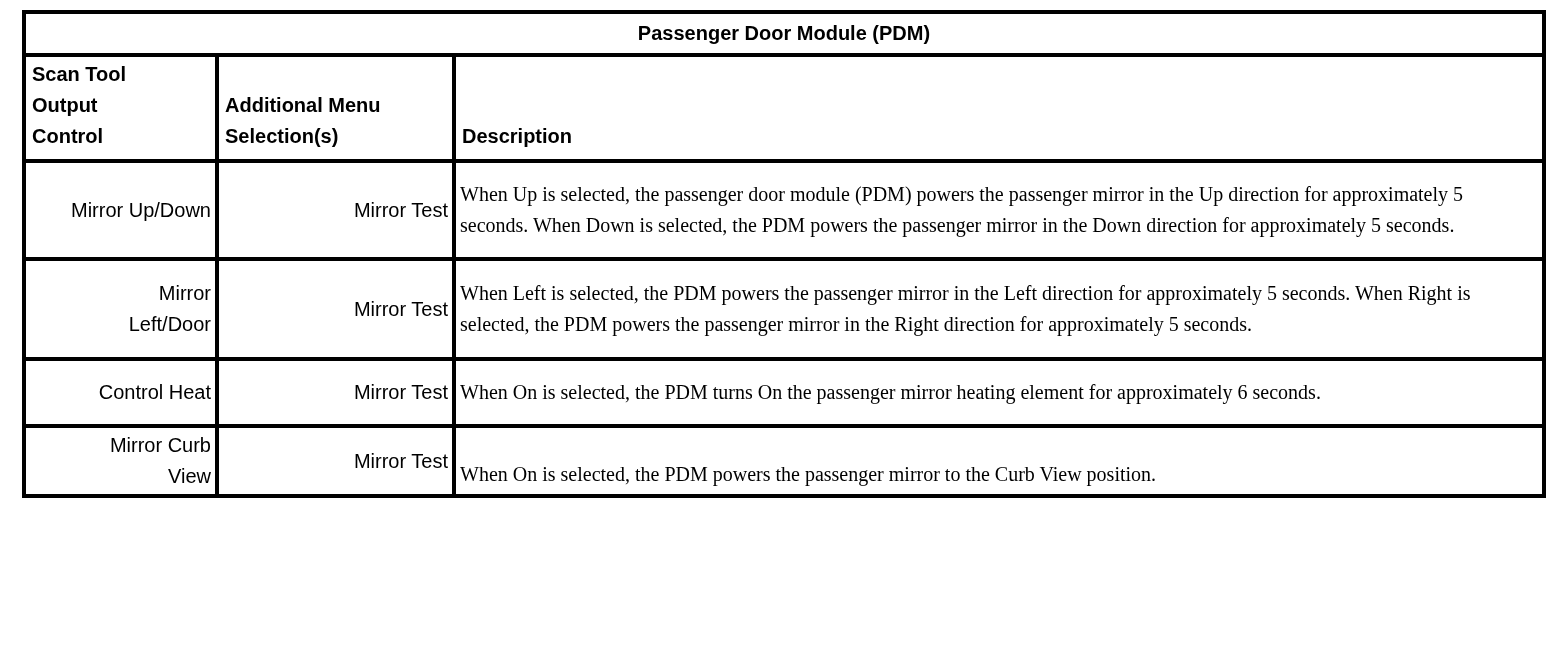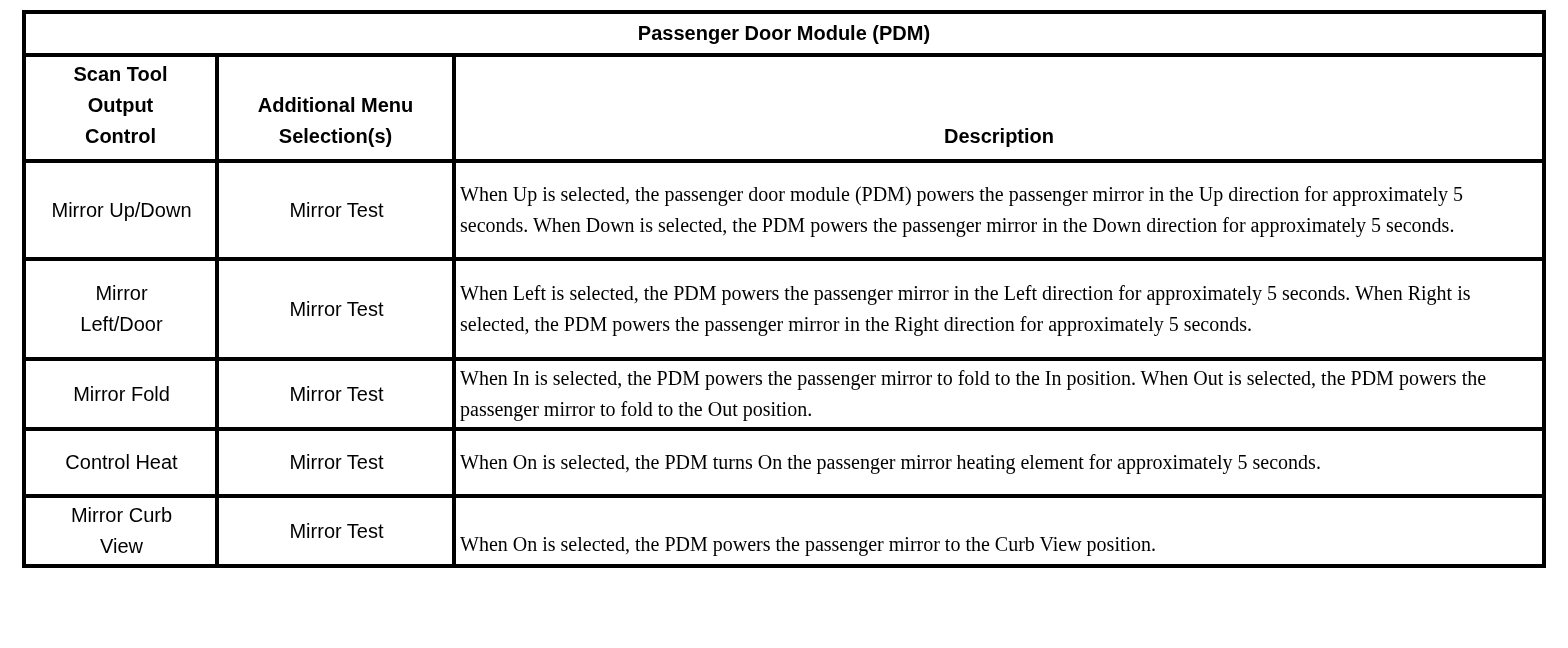--- a/index.html
+++ b/index.html
@@ -29,32 +29,31 @@
   }
   td.title-cell {
     text-align: center;
     vertical-align: middle;
     font-weight: bold;
     font-size: 21px;
     padding: 2px 4px;
   }
   td.hdr {
     font-weight: bold;
-    text-align: center;
     white-space: pre-line;
     padding: 2px 6px 7px 6px;
     margin-top: 32px;
   }
   td.hdr-control { vertical-align: middle; }
   td.hdr-menu    { vertical-align: bottom; }
   td.hdr-desc    { vertical-align: bottom; }
   td.cell-control,
   td.cell-menu {
     vertical-align: middle;
-    text-align: center;
+    text-align: right;
     white-space: pre-line;
     padding: 1px 4px 1px 6px;
   }
   td.cell-desc {
     vertical-align: middle;
     text-align: left;
     padding: 1px 6px 1px 4px;
     font-family: Liberation Serif, serif;
   }
   td.vbottom {
@@ -99,30 +98,25 @@
         <td class="cell-desc">When Up is selected, the passenger door module (PDM) powers the passenger mirror in the Up direction for approximately 5 seconds. When Down is selected, the PDM powers the passenger mirror in the Down direction for approximately 5 seconds.</td>
       </tr>
 
       <tr class="row-2">
         <td class="cell-control">Mirror
 Left/Door</td>
         <td class="cell-menu">Mirror Test</td>
         <td class="cell-desc">When Left is selected, the PDM powers the passenger mirror in the Left direction for approximately 5 seconds. When Right is selected, the PDM powers the passenger mirror in the Right direction for approximately 5 seconds.</td>
       </tr>
 
-      <tr class="row-3">
-        <td class="cell-control">Mirror Fold</td>
-        <td class="cell-menu">Mirror Test</td>
-        <td class="cell-desc">When In is selected, the PDM powers the passenger mirror to fold to the In position. When Out is selected, the PDM powers the passenger mirror to fold to the Out position.</td>
-      </tr>
 
       <tr class="row-4">
         <td class="cell-control">Control Heat</td>
         <td class="cell-menu">Mirror Test</td>
-        <td class="cell-desc">When On is selected, the PDM turns On the passenger mirror heating element for approximately 5 seconds.</td>
+        <td class="cell-desc">When On is selected, the PDM turns On the passenger mirror heating element for approximately 6 seconds.</td>
       </tr>
 
       <tr class="row-5">
         <td class="cell-control">Mirror Curb
 View</td>
         <td class="cell-menu">Mirror Test</td>
         <td class="cell-desc vbottom">When On is selected, the PDM powers the passenger mirror to the Curb View position.</td>
       </tr>
 
     </tbody>

